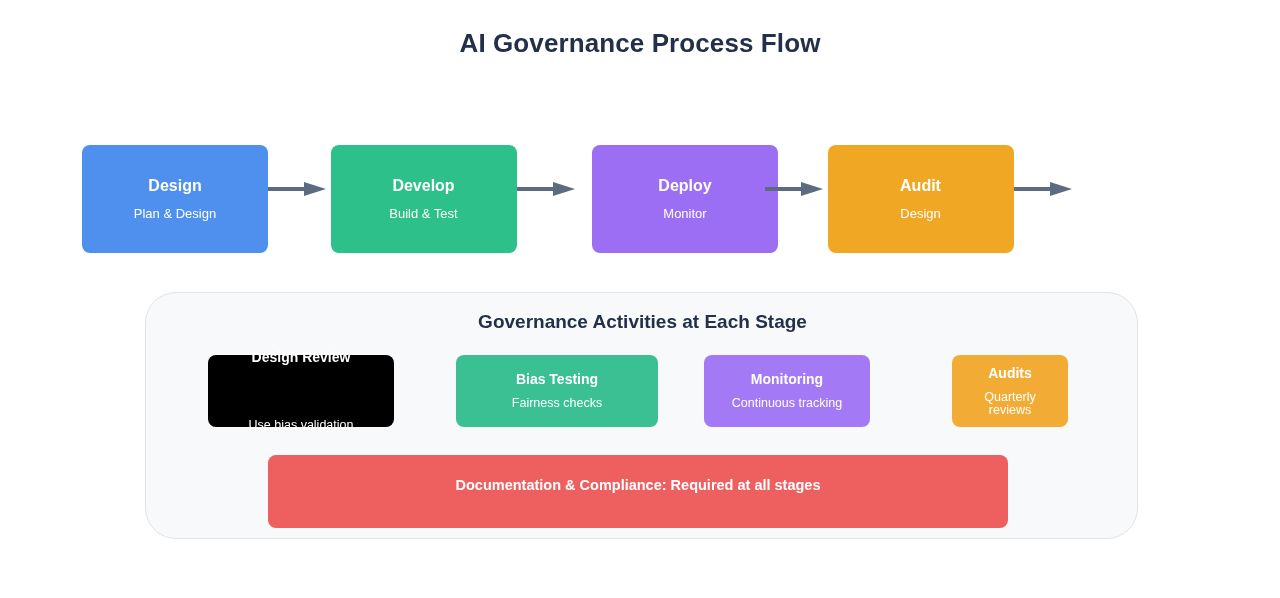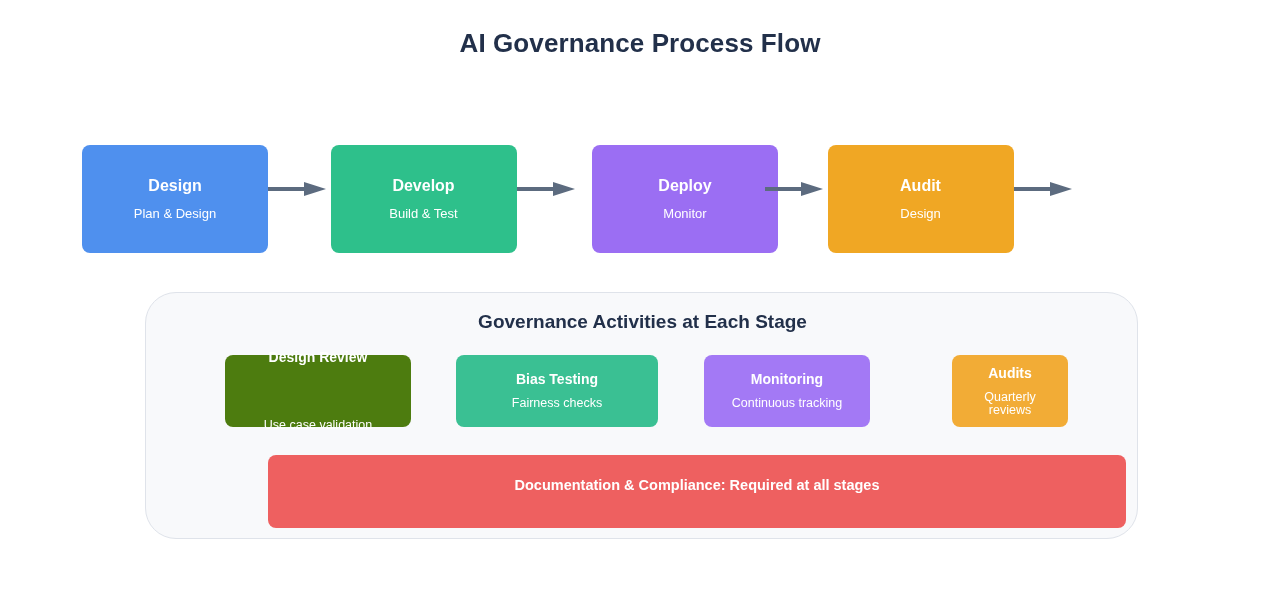--- a/index.html
+++ b/index.html
@@ -140,21 +140,21 @@
   .activity-card .act-sub {
     font-size: 12.5px;
     font-weight: normal;
     line-height: 1;
   }
 
   .compliance-banner {
     position: absolute;
     left: 122px;
     top: 162px;
-    width: 858px;
+    width: 740px;
     height: 73px;
     border-radius: 8px;
     box-sizing: border-box;
     display: flex;
     flex-direction: row;
     align-items: center;
     justify-content: center;
     color: #ffffff;
     text-align: center;
   }
@@ -219,23 +219,23 @@
 
 
 </div>
 
 <div class="gov-panel" style="background: rgb(248, 249, 251); border-color: rgb(223, 227, 234); border-radius: 31px;">
 
   <div class="gov-panel-title">Governance Activities at Each Stage</div>
 
   <div class="activity-row">
 
-    <div class="activity-card" id="act-0" style="left: 17px; width: 186px; background: #4d7c0f; gap: 44px;">
+    <div class="activity-card" id="act-0" style="left: 0px; width: 186px; background: #000000; gap: 44px;">
       <span class="act-title">Design Review</span>
-      <span class="act-sub">Use case validation</span>
+      <span class="act-sub">Use bias validation</span>
     </div>
 
     <div class="activity-card" id="act-1" style="left: 248px; width: 202px; background: rgb(58, 192, 147);">
       <span class="act-title">Bias Testing</span>
       <span class="act-sub">Fairness checks</span>
     </div>
 
     <div class="activity-card" id="act-2" style="left: 496px; width: 166px; background: rgb(163, 121, 245);">
       <span class="act-title">Monitoring</span>
       <span class="act-sub">Continuous tracking</span>

